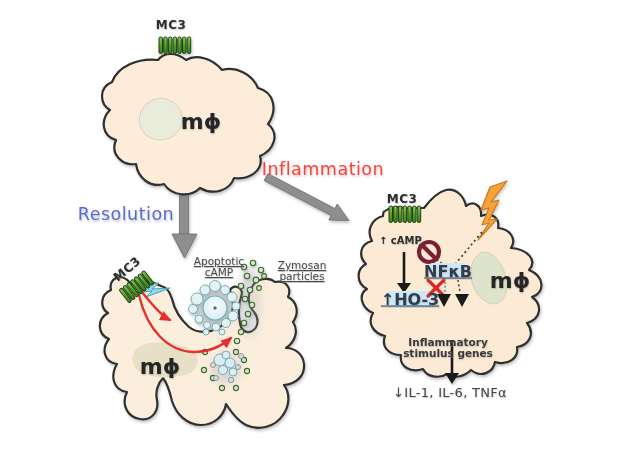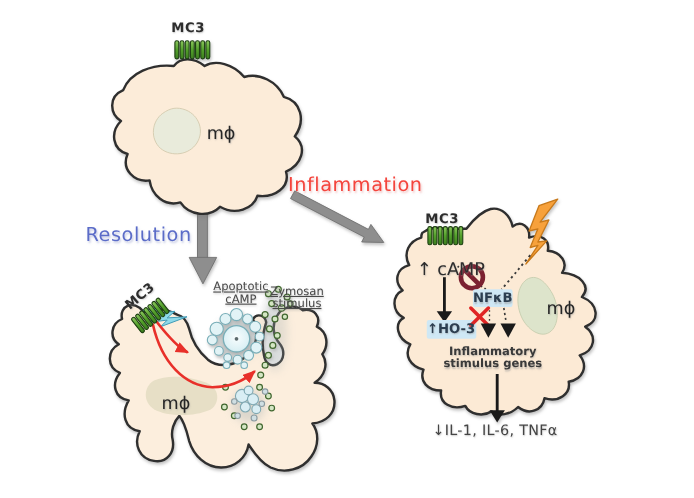--- a/index.html
+++ b/index.html
@@ -6,31 +6,31 @@
   #fig{position:relative;width:631px;height:453px;background:#ffffff;overflow:hidden;
        font-family:"DejaVu Sans",sans-serif;}
   #diagram-svg{position:absolute;left:0;top:0;}
   .cellg{filter:drop-shadow(1.5px 2.5px 1.5px rgba(120,120,120,0.45));}
   .arrg{filter:drop-shadow(1.5px 2px 1.5px rgba(130,130,130,0.5));}
   .lbl{position:absolute;color:#3d3d3d;white-space:nowrap;
        text-shadow:0.5px 1px 1.5px rgba(150,150,150,0.55);}
   .c{transform:translate(-50%,-50%);text-align:center;}
   .mc3{font-size:12px;font-weight:bold;color:#2d2d2d;letter-spacing:0.5px;}
   .rot{transform:translate(-50%,-50%) rotate(-40deg);}
-  .mphi{font-size:16px;font-weight:normal;color:#262626;}
+  .mphi{font-size:22px;font-weight:bold;color:#262626;}
   .path-label{font-size:17.5px;letter-spacing:0.5px;}
   .res{color:#5b6cc8;text-shadow:1px 1.5px 2px rgba(140,150,200,0.5);}
   .inf{color:#f4443c;text-shadow:1px 1.5px 2px rgba(230,150,150,0.55);}
   .small{font-size:10.5px;color:#4a4a4a;line-height:11px;text-decoration:underline;}
   .tiny{font-size:8.5px;font-weight:bold;color:#4a4a4a;line-height:9.5px;}
   .outcome{font-size:13.5px;color:#3c3c3c;line-height:15.5px;}
-  .boxlbl{font-size:12px;font-weight:bold;color:#2c3e50;}
-  .genes{font-size:10.5px;font-weight:bold;color:#3a3a3a;line-height:11px;}
+  .boxlbl{font-size:16px;font-weight:bold;color:#2c3e50;text-decoration:underline;}
+  .genes{font-size:10.5px;font-weight:bold;color:#3a3a3a;line-height:11px;margin-top:22px;}
   .il{font-size:13px;color:#454545;letter-spacing:0.3px;}
-  .camp{font-size:16px;font-weight:normal;color:#2d2d2d;}
+  .camp{font-size:10px;font-weight:bold;color:#2d2d2d;}
 </style>
 </head>
 <body>
 
 <div id="fig">
 
 <svg id="diagram-svg" width="631" height="453" viewBox="0 0 631 453">
   <defs>
     <linearGradient id="gGrad" x1="0" y1="0" x2="0" y2="1">
       <stop offset="0" stop-color="#8cc75e"></stop>
@@ -225,23 +225,23 @@
 <div class="lbl c mphi" style="left:201px;top:121px">mϕ</div>
 
 <div class="lbl c path-label inf" style="left:323px;top:169px">Inflammation</div>
 <div class="lbl c path-label res" style="left:126px;top:214px">Resolution</div>
 
 <div class="lbl rot mc3" style="left:127px;top:269px">MC3</div>
 <div class="lbl c small" style="left:219px;top:267px">
   <div>Apoptotic</div>
   <div>cAMP</div>
 </div>
-<div class="lbl c small" style="left:270px;top:271px">
+<div class="lbl c small" style="left:302px;top:271px">
   <div>Zymosan</div>
-  <div>stimulus</div>
+  <div>particles</div>
 </div>
 <div class="lbl c mphi" style="left:160px;top:366px">mϕ</div>
 
 <div class="lbl c mc3" style="left:402px;top:199px">MC3</div>
 <div class="lbl camp" style="left:379px;top:235px">↑ cAMP</div>
 <div class="lbl c boxlbl" style="left:448px;top:271px">NFκB</div>
 <div class="lbl c boxlbl" style="left:410px;top:299px">↑HO-3</div>
 <div class="lbl c genes" style="left:448px;top:326px">
   <div>Inflammatory</div>
   <div>stimulus genes</div>

